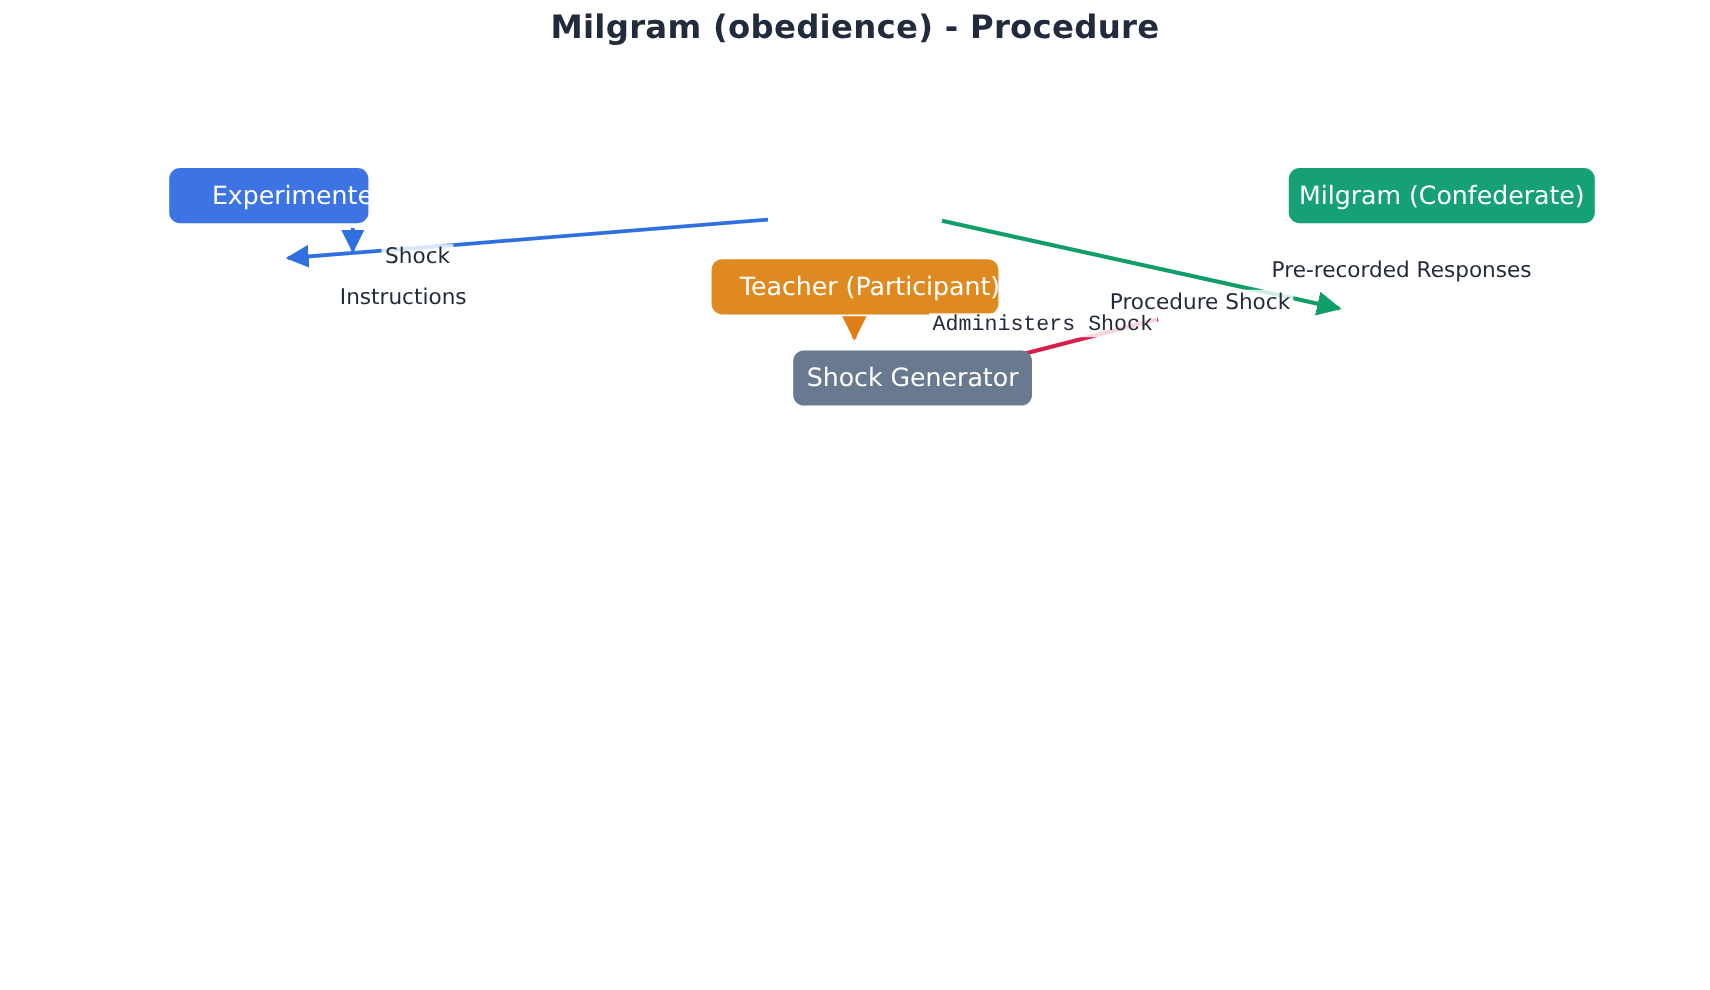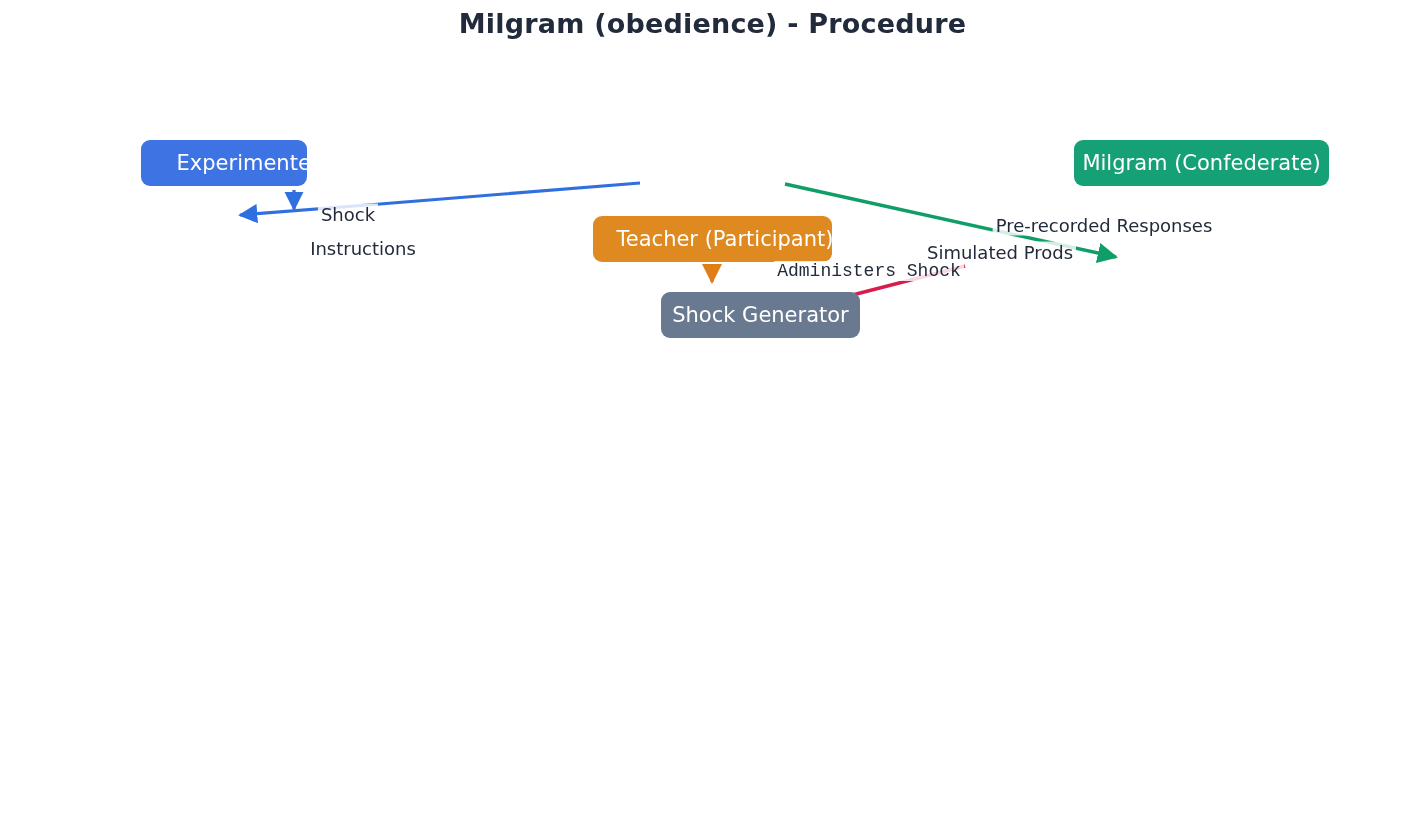--- a/index.html
+++ b/index.html
@@ -146,23 +146,23 @@
   </div>
 
   <div class="node node-teacher">
     <span>Teacher (Participant)</span>
   </div>
 
   <div class="node node-shock">
     <span>Shock Generator</span>
   </div>
 
-  <div class="edge-label" style="left:363px; top:248px;">Instructions</div>
+  <div class="edge-label" style="left:336px; top:248px;">Instructions</div>
 
   <div class="edge-label" style="left:348px; top:214px;">Shock</div>
 
   <div class="edge-label" style="left:869px; top:271px;font-family:Liberation Mono, monospace;">Administers Shock</div>
 
-  <div class="edge-label" style="left:1000px; top:252px;">Simulated Prods</div>
+  <div class="edge-label" style="left:1000px; top:252px;">Procedure Shock</div>
 
-  <div class="edge-label" style="left:1104px; top:225px;text-align:right;">Pre-recorded Responses</div>
+  <div class="edge-label" style="left:1168px; top:225px;text-align:right;">Pre-recorded Responses</div>
 
 </div>
 
 </body></html>

